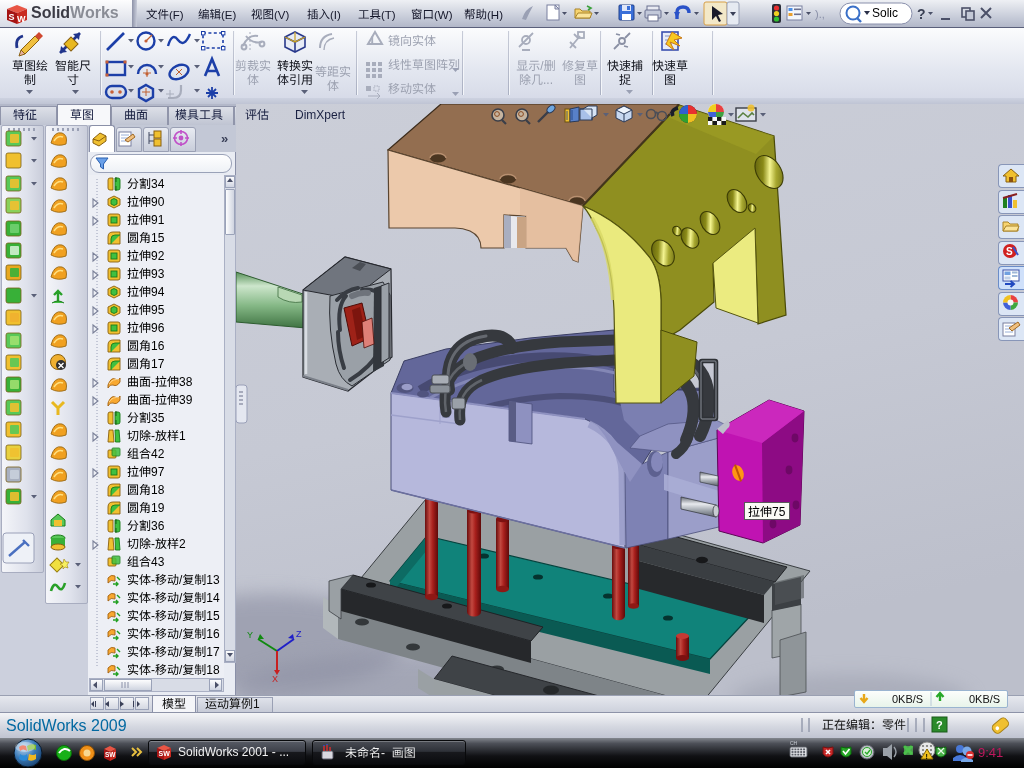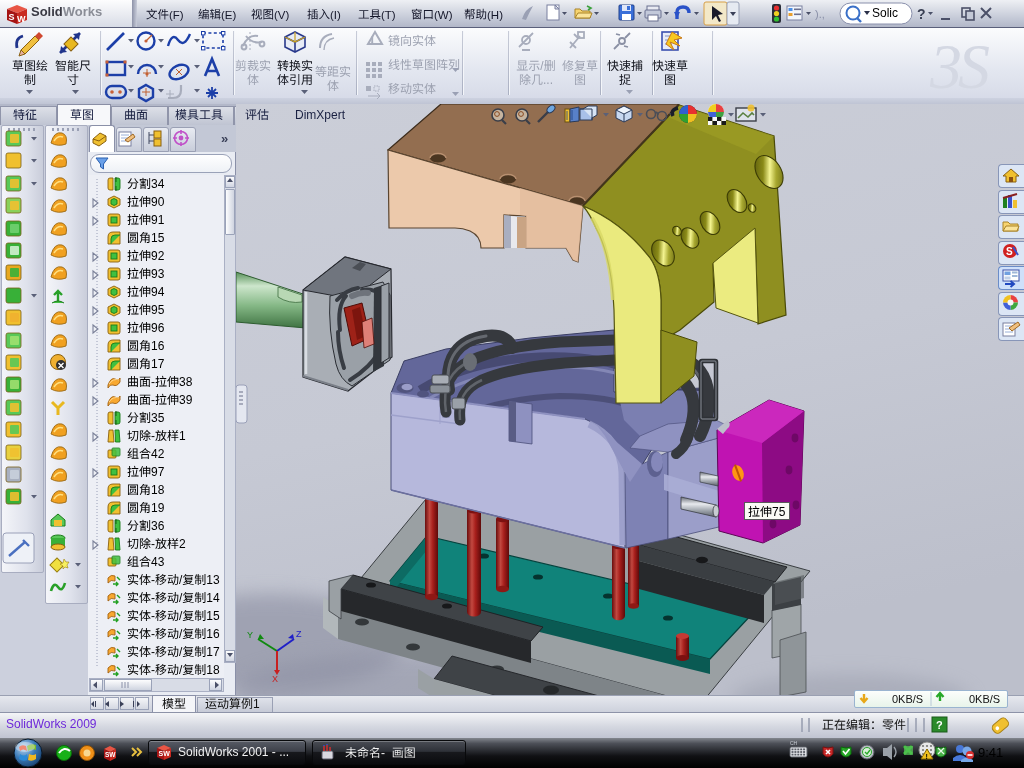--- a/index.html
+++ b/index.html
@@ -12,21 +12,21 @@
     <div class="abs" style="left:0;top:0;width:1024px;height:28px;background:linear-gradient(#eef0f4,#c3c8d6 70%,#b2b7c8);border-bottom:1px solid #5a5f7a">
       <div class="abs" style="left:0;top:0;width:132px;height:27px;background:linear-gradient(#fdfdfe,#d8dce6)"></div>
       <div class="abs" style="left:132px;top:0;width:5px;height:27px;background:linear-gradient(90deg,#8d92a8,#c9cdda)"></div>
       <svg class="abs" style="left:4px;top:3px" width="26" height="23" viewBox="0 0 26 23">
 <polygon points="3,6 13,2 23,6 13,10" fill="#e85545"></polygon>
         <polygon points="3,6 13,10 13,21 3,17" fill="#a51414"></polygon>
 <polygon points="23,6 13,10 13,21 23,17" fill="#c92a20"></polygon>
 <text x="4.5" y="17" font-size="9" font-weight="bold" fill="#fff">S</text>
         <text x="13" y="19" font-size="9" font-weight="bold" fill="#fff">W</text>
       </svg>
-      <div class="abs" style="left:31px;top:4px;font-size:13px;font-weight:bold;color:#3a3a44;letter-spacing:0px">Solid<span style="color:#8a8d96">Works</span></div>
+      <div class="abs" style="left:31px;top:4px;font-size:16px;font-weight:bold;color:#3a3a44;letter-spacing:0px">Solid<span style="color:#8a8d96">Works</span></div>
     </div>
     <svg class="abs" style="left:0;top:0" width="1024" height="28" viewBox="0 0 1024 28">
       <g transform="translate(519,5)">
         <path d="M3,14 Q6,4 14,1 Q10,8 7,15 Z" fill="#9aa0b4"></path>
       </g>
       <g transform="translate(546,5)">
         <rect x="1" y="0" width="12" height="15" fill="#fff" stroke="#7a80a0"></rect>
         <path d="M9,0 l4,4 l-4,0 z" fill="#d8dce8" stroke="#7a80a0"></path>
       </g>
       <path d="M562,12 l5,0 l-2.5,3 z" fill="#4a5068"></path>
@@ -98,21 +98,20 @@
     <div class="abs" style="left:462px;top:31px;width:1px;height:64px;background:linear-gradient(#c8ccd8,#aab0c2)"></div>
     <div class="abs" style="left:463px;top:31px;width:1px;height:64px;background:#f4f6fa"></div>
     <div class="abs" style="left:508px;top:31px;width:1px;height:64px;background:linear-gradient(#c8ccd8,#aab0c2)"></div>
     <div class="abs" style="left:509px;top:31px;width:1px;height:64px;background:#f4f6fa"></div>
     <div class="abs" style="left:600px;top:31px;width:1px;height:64px;background:linear-gradient(#c8ccd8,#aab0c2)"></div>
     <div class="abs" style="left:601px;top:31px;width:1px;height:64px;background:#f4f6fa"></div>
     <div class="abs" style="left:652px;top:31px;width:1px;height:64px;background:linear-gradient(#c8ccd8,#aab0c2)"></div>
     <div class="abs" style="left:653px;top:31px;width:1px;height:64px;background:#f4f6fa"></div>
     <div class="abs" style="left:712px;top:31px;width:1px;height:64px;background:linear-gradient(#c8ccd8,#aab0c2)"></div>
     <div class="abs" style="left:713px;top:31px;width:1px;height:64px;background:#f4f6fa"></div>
-    <div class="abs" style="left:930px;top:30px;width:94px;height:70px;overflow:hidden;font-family:'Liberation Serif',serif;font-style:italic;font-size:64px;color:#d4d8e3;letter-spacing:-4px">3S</div>
     <svg class="abs" style="left:0;top:28px" width="1024" height="76" viewBox="0 0 1024 76">
       <g transform="translate(15,4)">
         <path d="M2,16 Q0,6 8,4" fill="none" stroke="#20348c" stroke-width="2.8"></path>
         <path d="M6,18 L20,4 L24,8 L10,22 Z" fill="#f0c040" stroke="#8a6010"></path>
         <path d="M6,18 L4,24 L10,22 Z" fill="#e8b0a0" stroke="#8a6010"></path>
         <path d="M20,4 L24,0 L28,4 L24,8 Z" fill="#d04830"></path>
       </g>
       <path d="M26,62 l7,0 l-3.5,4 z" fill="#5a6078"></path>
       <g transform="translate(58,3)">
         <path d="M2,22 L22,2" stroke="#20348c" stroke-width="2.6"></path>
@@ -847,21 +846,21 @@
     <div class="abs" style="left:135px;top:697px;width:14px;height:13px;background:linear-gradient(#f4f5f8,#d4d8e2);border:1px solid #9aa2b8"></div>
     <svg class="abs" style="left:88px;top:697px" width="80" height="14" viewBox="0 0 80 14">
       <path d="M6,4 l0,6 l-3,-3 z M7,4 l1,0 l0,6 l-1,0 z" fill="#3a4058"></path>
       <path d="M21,4 l0,6 l-4,-3 z" fill="#3a4058"></path>
       <path d="M32,4 l0,6 l4,-3 z" fill="#3a4058"></path>
       <path d="M50,4 l0,6 l3,-3 z M46,4 l1,0 l0,6 l-1,0 z" fill="#3a4058" transform="translate(-1,0)"></path>
     </svg>
     <div class="abs" style="left:152px;top:695px;width:44px;height:17px;background:#f4f5f8;border:1px solid #8a90a8;border-bottom:none"></div>
     <div class="abs" style="left:197px;top:697px;width:76px;height:15px;background:linear-gradient(#dfe2ea,#c6cad6);border:1px solid #9aa0b4;border-bottom:none"></div>
     <div class="abs" style="left:0;top:712px;width:1024px;height:26px;background:linear-gradient(#f4f5f7,#d4d7e0 55%,#c0c4d1);border-top:1px solid #8d93a8"></div>
-    <div class="abs" style="left:6px;top:717px;font-size:12px;color:#6d28d9">SolidWorks 2009</div>
+    <div class="abs" style="left:6px;top:717px;font-size:16px;color:#0369a1">SolidWorks 2009</div>
     <svg class="abs" style="left:790px;top:712px" width="234" height="26" viewBox="0 0 234 26">
       <g stroke="#9aa0b2" stroke-width="1.6">
         <line x1="12" y1="6" x2="12" y2="20"></line>
         <line x1="19" y1="6" x2="19" y2="20"></line>
         <line x1="118" y1="6" x2="118" y2="20"></line>
         <line x1="126" y1="6" x2="126" y2="20"></line>
         <line x1="134" y1="6" x2="134" y2="20"></line>
       </g>
       <rect x="142" y="5" width="15" height="15" fill="#2a8a2a" stroke="#1a5a1a"></rect>
       <text x="146" y="17" font-size="11" font-weight="bold" fill="#fff">?</text>
@@ -960,21 +959,21 @@
       <text x="145.5" y="21" font-size="7" font-weight="bold" fill="#000">!</text>
       <path d="M156,8 q5,2 10,0 l0,7 q-5,6 -10,0 z" fill="#48b048" stroke="#0a6a0a" transform="translate(0,1)"></path>
       <path d="M158,10 l6,6 m0,-6 l-6,6" stroke="#e8f8e8" stroke-width="1.2"></path>
       <circle cx="180" cy="11" r="4" fill="#4878d8"></circle>
       <path d="M173,20 q7,-6 14,0 l0,3 l-14,0 z" fill="#4878d8"></path>
       <circle cx="187" cy="13" r="4.5" fill="#78a8e8"></circle>
       <path d="M181,22 q6,-5 12,0 l0,2 l-12,0 z" fill="#78a8e8"></path>
       <circle cx="190" cy="17" r="4" fill="#d83030"></circle>
       <rect x="187.5" y="16.2" width="5" height="1.6" fill="#fff"></rect>
     </svg>
-    <div class="abs" style="left:978px;top:745px;font-size:13px;color:#000000">9:41</div>
+    <div class="abs" style="left:978px;top:745px;font-size:13px;color:#be185d">9:41</div>
     <div class="abs" style="left:854px;top:690px;width:154px;height:18px;background:linear-gradient(#fcfefc,#e8f4ea);border:1px solid #9ab4d0;border-radius:2px"></div>
     <svg class="abs" style="left:854px;top:690px" width="154" height="18" viewBox="0 0 154 18">
       <path d="M10,4 l0,7 m-3.5,-3 l3.5,4 l3.5,-4" stroke="#e8a818" stroke-width="2.4" fill="none"></path>
       <path d="M86,11 l0,-7 m-3.5,3 l3.5,-4 l3.5,4" stroke="#28a828" stroke-width="2.4" fill="none"></path>
       <line x1="77" y1="2" x2="77" y2="16" stroke="#b8c8d8"></line>
       <text x="38" y="13" font-size="11" fill="#111">0KB/S</text>
       <text x="115" y="13" font-size="11" fill="#111">0KB/S</text>
     </svg>
     <div class="abs" style="left:744px;top:502px;width:46px;height:18px;background:#fbfbf5;border:1px solid #5a5a5a"></div>
     <svg class="abs" style="left:0;top:0;pointer-events:none" width="1024" height="768" viewBox="0 0 1024 768">

